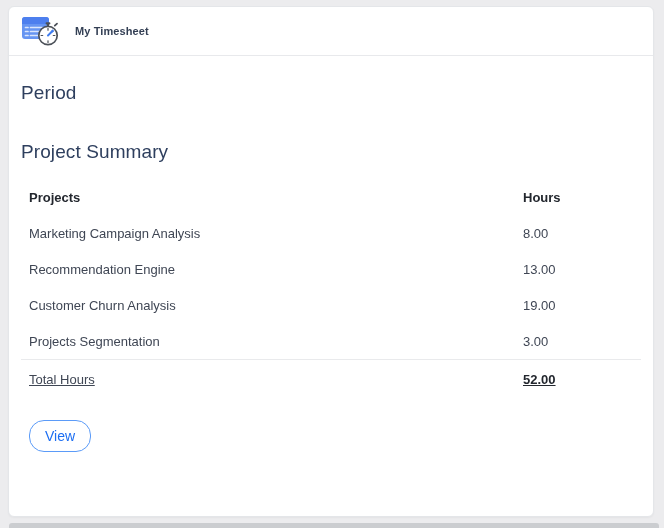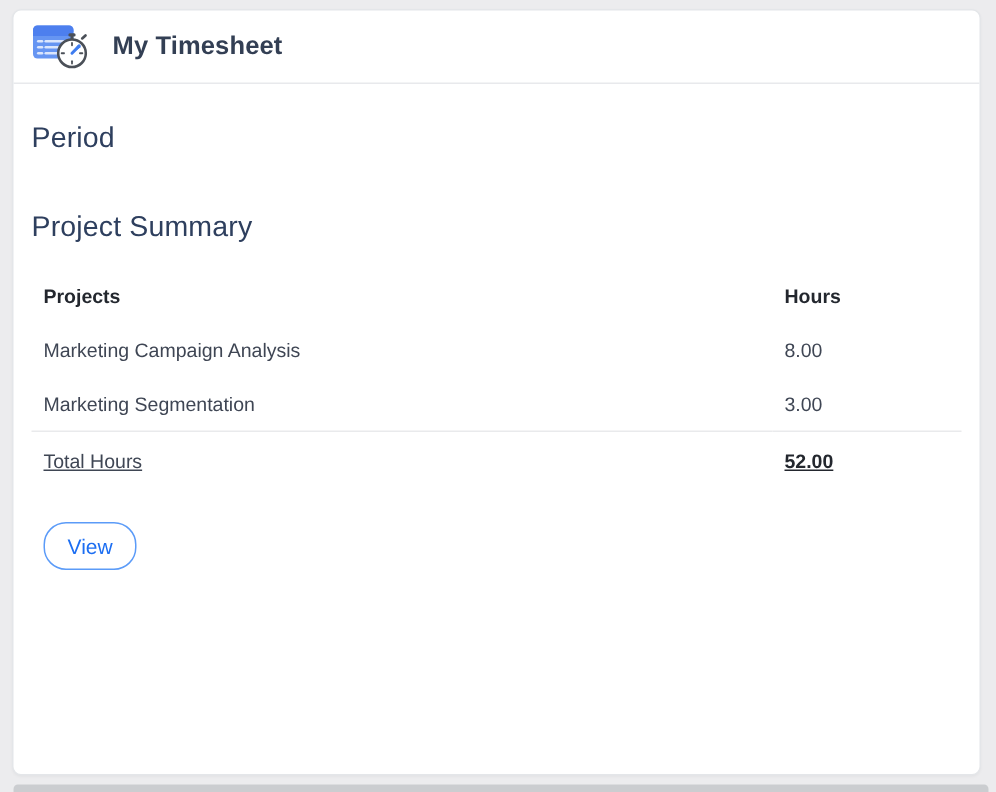--- a/index.html
+++ b/index.html
@@ -15,21 +15,21 @@
     box-shadow:0 1px 2px rgba(0,0,0,.04);
     box-sizing:border-box;
   }
   .card-header{
     display:flex;align-items:center;gap:14px;
     height:48px;padding:0 12px;
     border-bottom:1px solid #e8e9ec;
   }
   .hdr-icon{width:40px;height:38px;display:flex;align-items:center;justify-content:center;margin-top:4px;}
   .card-title{
-    margin:0;font-size:17px;font-weight:700;color:#333f54;letter-spacing:.1px;
+    margin:0;font-size:11px;font-weight:700;color:#333f54;letter-spacing:.1px;
   }
   .card-body{padding:26px 12px 14px;}
   .section-heading{
     margin:0;font-size:19px;font-weight:500;color:#2e3f5e;letter-spacing:.1px;
   }
   .period-value{
     margin-top:9px;font-size:13px;color:#32405e;
   }
   .summary-heading{margin-top:37px;}
   table.summary{
@@ -109,21 +109,29 @@
           <th>Projects</th>
           <th>Hours</th>
         </tr>
       </thead>
       <tbody id="rows">
           <tr>
             <td>Marketing Campaign Analysis</td>
             <td>8.00</td>
           </tr>
           <tr>
-            <td>Marketing Segmentation</td>
+            <td>Recommendation Engine</td>
+            <td>13.00</td>
+          </tr>
+          <tr>
+            <td>Customer Churn Analysis</td>
+            <td>19.00</td>
+          </tr>
+          <tr>
+            <td>Projects Segmentation</td>
             <td>3.00</td>
           </tr>
         </tbody>
       <tfoot>
         <tr class="total-row">
           <td>Total Hours</td>
           <td class="total-hours">52.00</td>
         </tr>
       </tfoot>
     </table>

